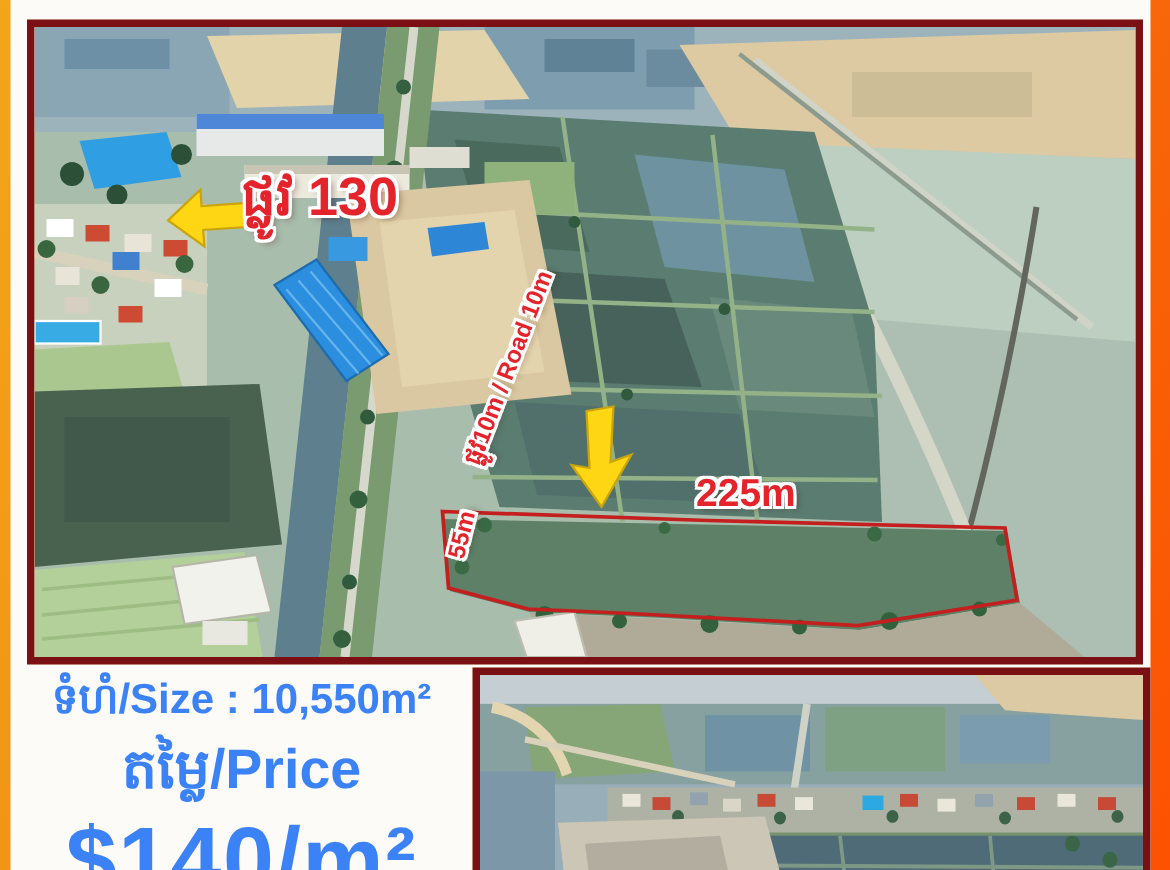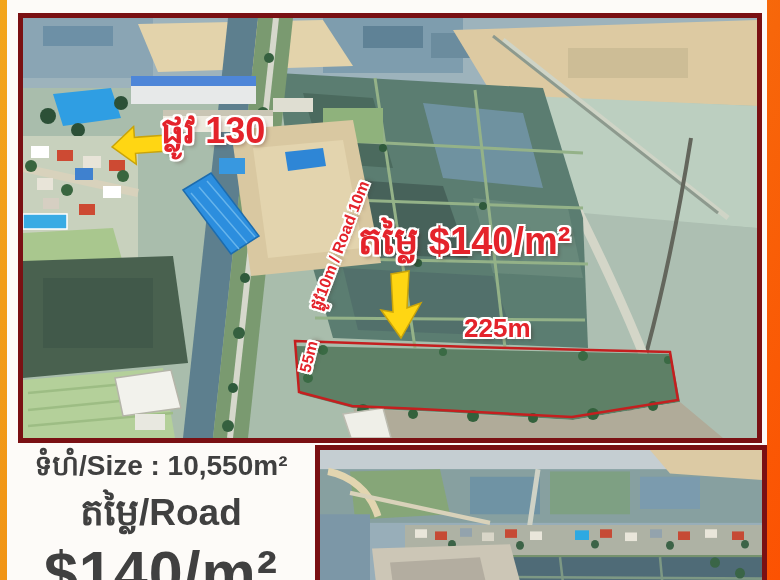--- a/index.html
+++ b/index.html
@@ -26,21 +26,21 @@
   .ov-road-sign{left:138px;top:94px;font-size:36px;}
   .ov-road-label{left:243px;top:219px;width:150px;height:18px;font-size:16px;text-align:center;
     transform:rotate(-69deg);}
   .ov-price{left:335px;top:204px;font-size:38px;}
   .ov-225{left:441px;top:297px;font-size:26px;}
   .ov-55{left:262px;top:330px;width:50px;height:18px;font-size:16px;text-align:center;
     transform:rotate(-76deg);}
   .ov-sale{left:310px;top:322px;font-size:32px;}
   .overlay-svg{position:absolute;left:0;top:0;width:734px;height:420px;pointer-events:none;}
   .arrow-left-svg{position:absolute;left:88px;top:107px;width:58px;height:42px;transform:rotate(-4deg);}
-  .info-text{position:absolute;left:0;width:308px;text-align:center;color:#404040;font-weight:bold;white-space:nowrap;}
+  .info-text{position:absolute;left:0;width:308px;text-align:center;color:#3b82f6;font-weight:bold;white-space:nowrap;}
   .info-size{top:448px;font-size:28px;}
   .info-price-label{top:489px;font-size:37px;}
   .info-price-value{top:538px;font-size:61px;letter-spacing:1px;}
 </style>
 </head>
 <body>
 
 <div class="panel">
 
   <div class="photo-frame frame-main">
@@ -174,28 +174,27 @@
     <svg class="overlay-svg" viewBox="0 0 734 420">
       <polygon points="272,323 449,329 647,334 655,382 549,399 397,391 329,388 276,374" fill="none" stroke="#c41f1f" stroke-width="2.5"></polygon>
       <polygon points="368,256 386,253 384,290 398,285 378,320 358,292 370,294" fill="#ffd613" stroke="#c9a40a" stroke-width="1.5"></polygon>
     </svg>
     <svg class="arrow-left-svg" viewBox="0 0 58 42">
       <polygon points="1,20 24,1 24,12 57,12 57,28 24,28 24,39" fill="#ffd613" stroke="#c9a40a" stroke-width="1.5"></polygon>
     </svg>
 
     <div class="ov ov-road-sign">ផ្លូវ 130</div>
     <div class="ov ov-road-label">ផ្លូវ10m / Road 10m</div>
-    <div class="ov ov-price">តម្លៃ $140/m²</div>
     <div class="ov ov-225">225m</div>
     <div class="ov ov-55">55m</div>
   </div>
 
   <div>
     <div class="info-text info-size">ទំហំ/Size : 10,550m²</div>
-    <div class="info-text info-price-label">តម្លៃ/Road</div>
+    <div class="info-text info-price-label">តម្លៃ/Price</div>
     <div class="info-text info-price-value">$140/m²</div>
   </div>
 
   <div class="photo-frame frame-second">
     <svg class="scene" viewBox="0 0 442 140" preserveAspectRatio="none">
       <rect x="0" y="0" width="442" height="140" fill="#98aeb9"></rect>
       <rect x="0" y="0" width="442" height="18" fill="#c5ced2"></rect>
       <g>
         <rect x="0" y="18" width="442" height="50" fill="#87a0a0"></rect>
         <polygon points="30,20 120,18 130,60 35,65" fill="#86a678"></polygon>

